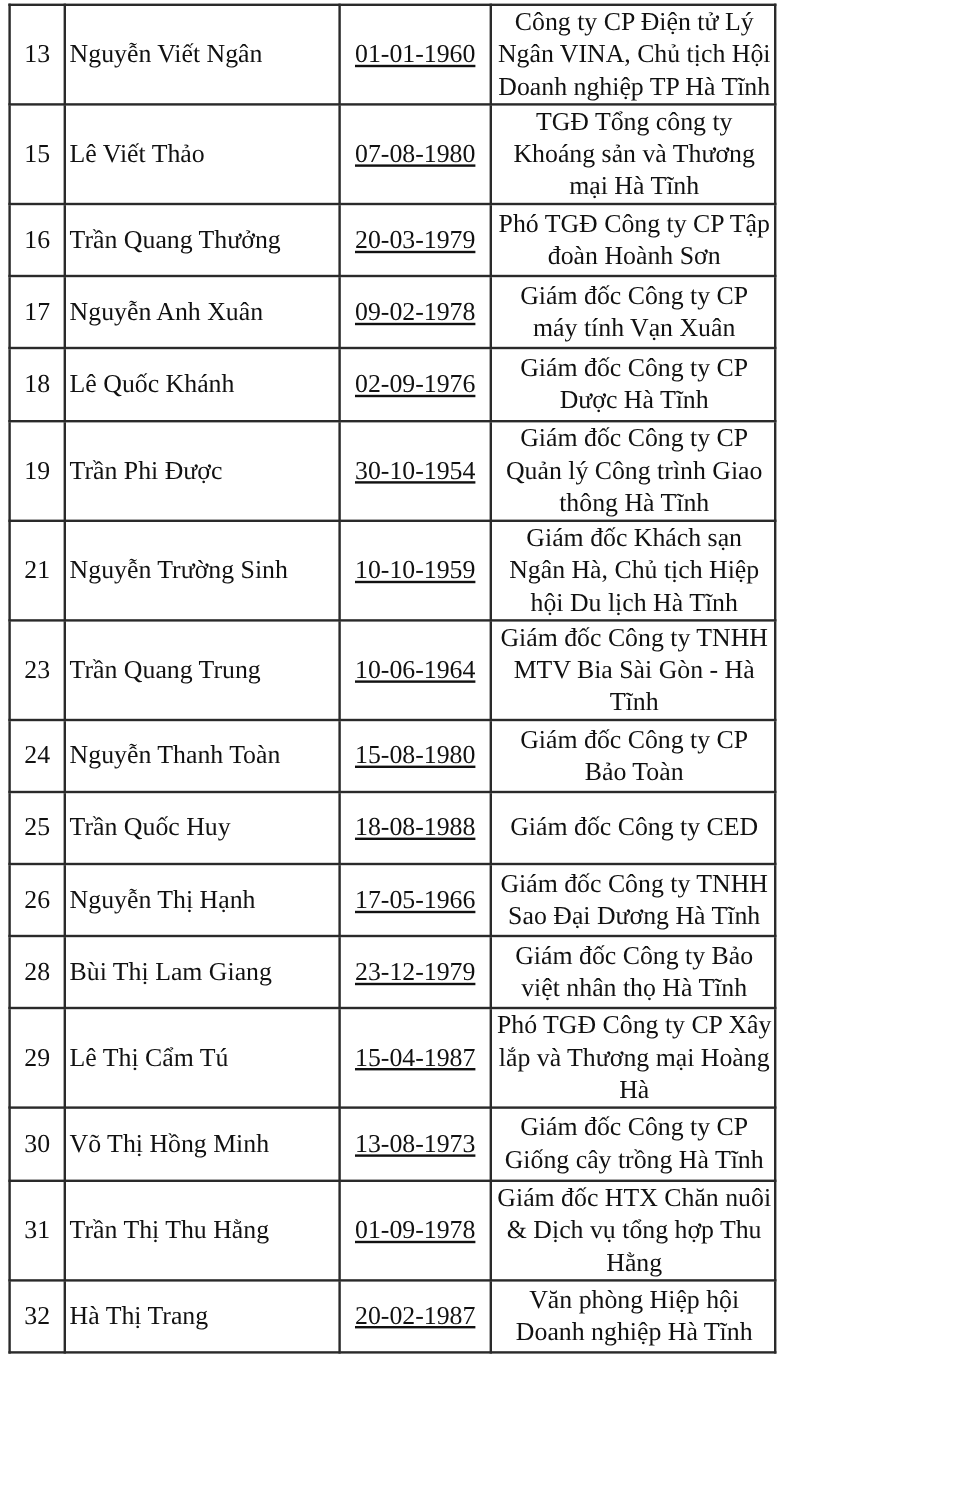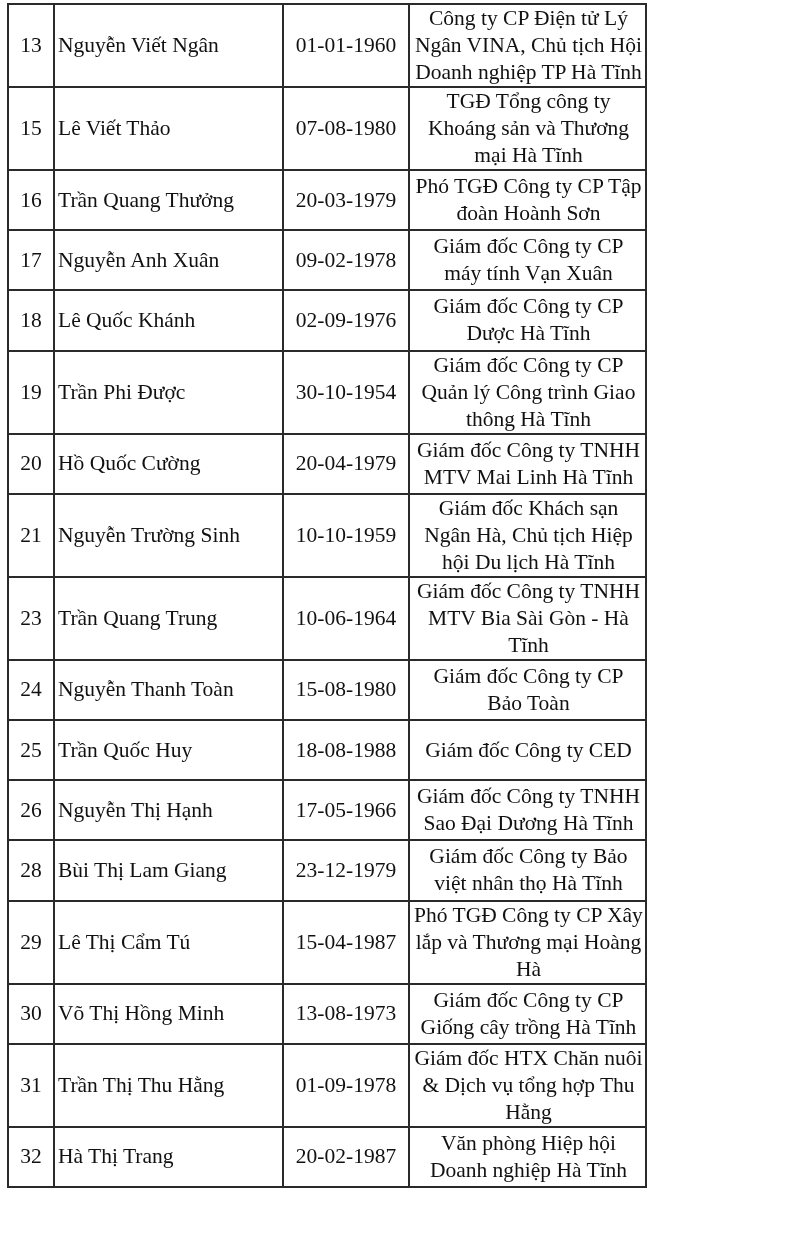--- a/index.html
+++ b/index.html
@@ -32,21 +32,21 @@
       line-height: 27px;
       overflow: hidden;
     }
     .doc-table tr:first-child td { height: 69px; }
     .col-stt { width: 46px; }
     .col-name { width: 229px; }
     .col-dob { width: 126px; }
     .col-pos { width: auto; }
     td.stt { text-align: center; padding: 0; }
     td.name { text-align: left; padding-left: 3px; }
-    td.dob { text-align: center; padding: 0; }
+    td.dob { text-align: center; padding: 0; text-decoration: underline; }
     td.pos { text-align: center; padding-left: 4px; padding-right: 2px; }
   </style>
 </head>
 <body>
 
 <table class="doc-table">
   <colgroup>
     <col class="col-stt">
     <col class="col-name">
     <col class="col-dob">
@@ -81,26 +81,20 @@
       <td class="stt">18</td>
       <td class="name">Lê Quốc Khánh</td>
       <td class="dob">02-09-1976</td>
       <td class="pos">Giám đốc Công ty CP Dược Hà Tĩnh</td>
     </tr>
     <tr>
       <td class="stt">19</td>
       <td class="name">Trần Phi Được</td>
       <td class="dob">30-10-1954</td>
       <td class="pos">Giám đốc Công ty CP Quản lý Công trình Giao thông Hà Tĩnh</td>
-    </tr>
-    <tr>
-      <td class="stt">20</td>
-      <td class="name">Hồ Quốc Cường</td>
-      <td class="dob">20-04-1979</td>
-      <td class="pos">Giám đốc Công ty TNHH MTV Mai Linh Hà Tĩnh</td>
     </tr>
     <tr>
       <td class="stt">21</td>
       <td class="name">Nguyễn Trường Sinh</td>
       <td class="dob">10-10-1959</td>
       <td class="pos">Giám đốc Khách sạn Ngân Hà, Chủ tịch Hiệp hội Du lịch Hà Tĩnh</td>
     </tr>
     <tr>
       <td class="stt">23</td>
       <td class="name">Trần Quang Trung</td>

